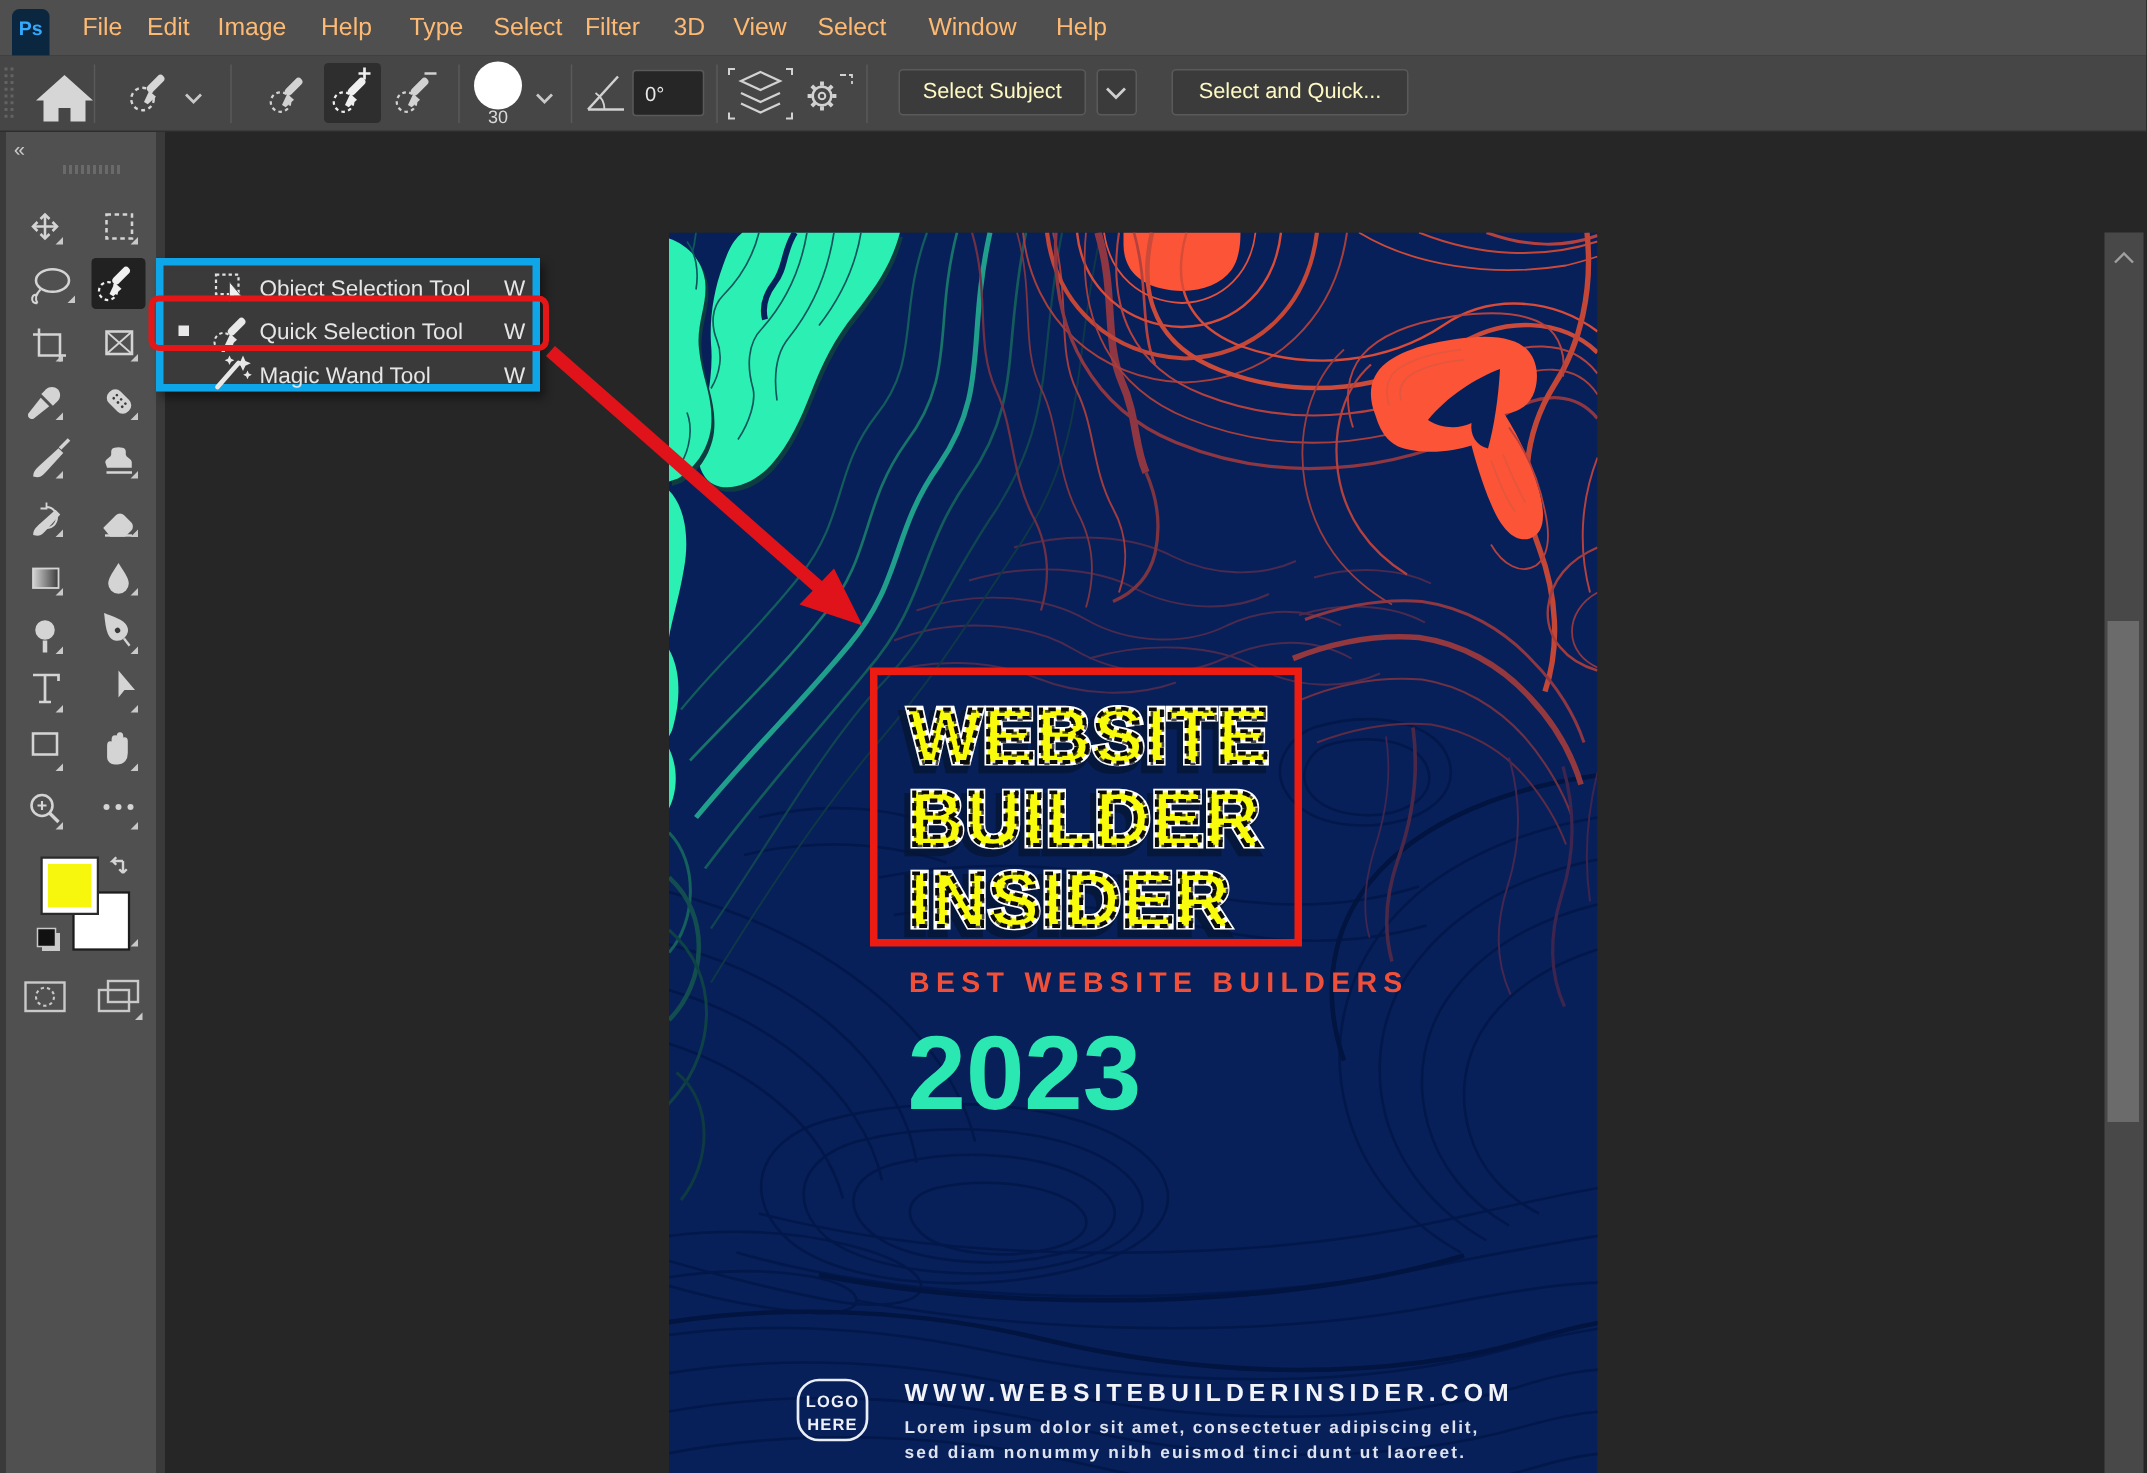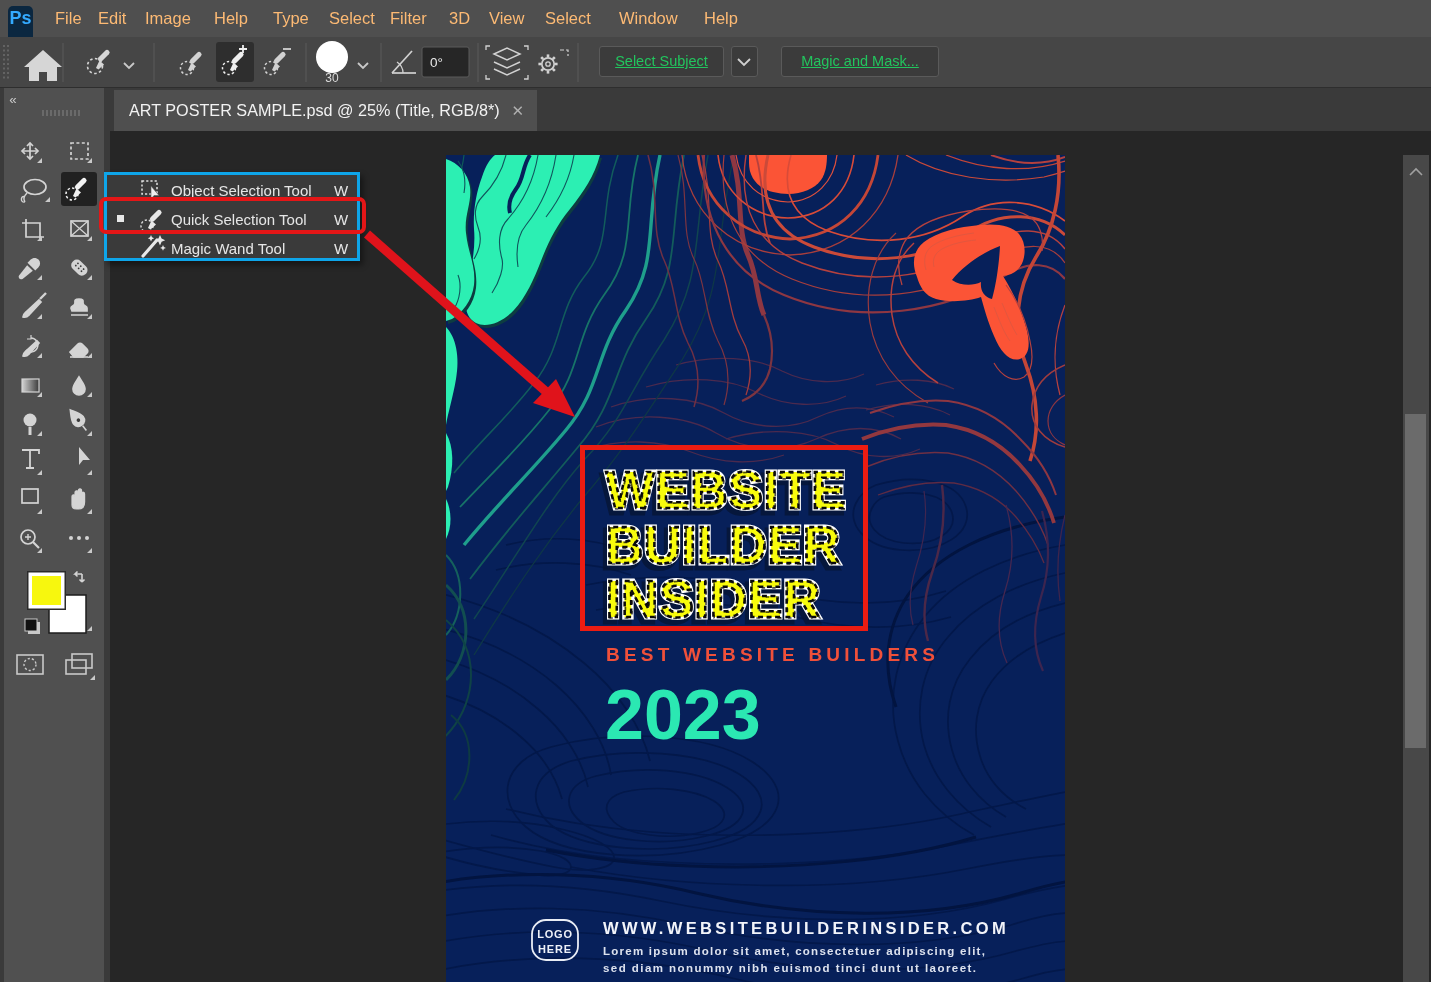--- a/index.html
+++ b/index.html
@@ -4,44 +4,44 @@
 <style>
   * { margin:0; padding:0; box-sizing:border-box; }
   html,body { width:1431px; height:982px; overflow:hidden; background:#262626;
     font-family:"Liberation Sans", sans-serif; }
   .abs { position:absolute; }
   #stage { position:relative; width:1431px; height:982px; }
   
   #menubar { position:absolute; left:0; top:0; width:1431px; height:37px; background:#4f4f4f; }
   #menubar .mi { position:absolute; top:0; height:37px; line-height:37px; color:#fdba74; font-size:16.5px; }
   #pslogo { position:absolute; left:8px; top:6px; width:25px; height:36px; background:#0b2740;
-    border-radius:5px; color:#34aaff; font-size:18px; font-weight:bold; text-align:center; line-height:25px; }
+    border-radius:5px; color:#34aaff; font-size:13px; font-weight:bold; text-align:center; line-height:25px; }
   
   #optbar { position:absolute; left:0; top:37px; width:1431px; height:51px; background:#464646;
     border-bottom:1px solid #2e2e2e; }
   .btn { position:absolute; background:#3b3b3b; border:1px solid #5a5a5a; border-radius:3px;
-    color:#22c55e; font-size:14.5px; text-align:center;text-decoration:underline; }
+    color:#fef9c3; font-size:14.5px; text-align:center; }
   
   #tabbar { position:absolute; left:110px; top:88px; width:1321px; height:43px; background:#3a3a3a; }
   #tab { position:absolute; left:4px; top:2px; width:423px; height:41px; background:#4f4f4f;
     color:#f2f2f2; font-size:16.2px; line-height:41px; }
   #tab .ttl { margin-left:15px; }
   #tab .x { color:#b0b0b0; margin-left:12px; font-size:15px; }
   
   #toolbar { position:absolute; left:0; top:88px; width:110px; height:894px; background:#3a3a3a; }
   #toolpanel { position:absolute; left:4px; top:0px; width:100px; height:894px; background:#505050; }
   
   #canvas { position:absolute; left:110px; top:131px; width:1321px; height:851px; background:#262626;margin-top:24px; }
   #poster { position:absolute; left:336px; top:0px; width:619px; height:851px; }
   
   #vscroll { position:absolute; left:1293px; top:0px; width:26px; height:851px; background:#484848; }
   #vthumb { position:absolute; left:2px; top:259px; width:21px; height:334px; background:#6b6b6b; }
   
   #ctxmenu { position:absolute; left:104px; top:172px; width:256px; height:89px; background:#3a3a3a;
-    border:3px solid #0ea5e9; box-shadow:3px 4px 6px rgba(0,0,0,0.45); }
+    border:5px solid #0ea5e9; box-shadow:3px 4px 6px rgba(0,0,0,0.45); }
   .cmrow { position:absolute; left:0; width:254px; height:29px; color:#e6e6e6; font-size:15px; line-height:29px; }
   .cmrow .lbl { position:absolute; left:64px; }
   .cmrow .key { position:absolute; left:227px; }
   
   #redbox1 { position:absolute; left:99px; top:197px; width:267px; height:37px;
     border:4px solid #e41617; border-radius:7px; }
 </style>
 </head>
 <body>
 <div id="stage">
@@ -140,26 +140,23 @@
             <line x1="541.2" y1="27.0" x2="538.4" y2="27.0"></line>
             <line x1="543.2" y1="22.2" x2="541.2" y2="20.2"></line>
           </g>
         <path d="M560,13 h4 M566,13 h2 v2 M568,17 v2" stroke-width="1.2"></path>
       </g>
     </svg>
     <div class="btn" style="left:599px; top:9px; width:125px; height:31px; line-height:29px;">Select Subject</div>
     <div class="btn" style="left:731px; top:9px; width:27px; height:31px;"><svg width="25" height="29">
           <path d="M6,12 l6,6 l6,-6" stroke="#cfcfcf" stroke-width="1.8" fill="none"></path>
         </svg></div>
-    <div class="btn" style="left:781px; top:9px; width:158px; height:31px; line-height:29px;">Magic and Mask...</div>
+    <div class="btn" style="left:781px; top:9px; width:158px; height:31px; line-height:29px;">Select and Quick...</div>
   </div>
 
-  <div id="tabbar">
-    <div id="tab"><span class="ttl">ART POSTER SAMPLE.psd @ 25% (Title, RGB/8*)</span><span class="x">✕</span></div>
-  </div>
 
   <div id="toolbar">
     <div id="toolpanel"></div>
     <svg width="110" height="894" id="toolsvg" style="position:absolute;left:0;top:0">
 
       <text x="9" y="16" font-size="13px" fill="#c9c9c9" font-family="Liberation Mono, monospace">«</text>
       <g fill="#6a6a6a">
         <rect x="42" y="22" width="2" height="6"></rect>
           <rect x="46" y="22" width="2" height="6"></rect>
           <rect x="50" y="22" width="2" height="6"></rect>

